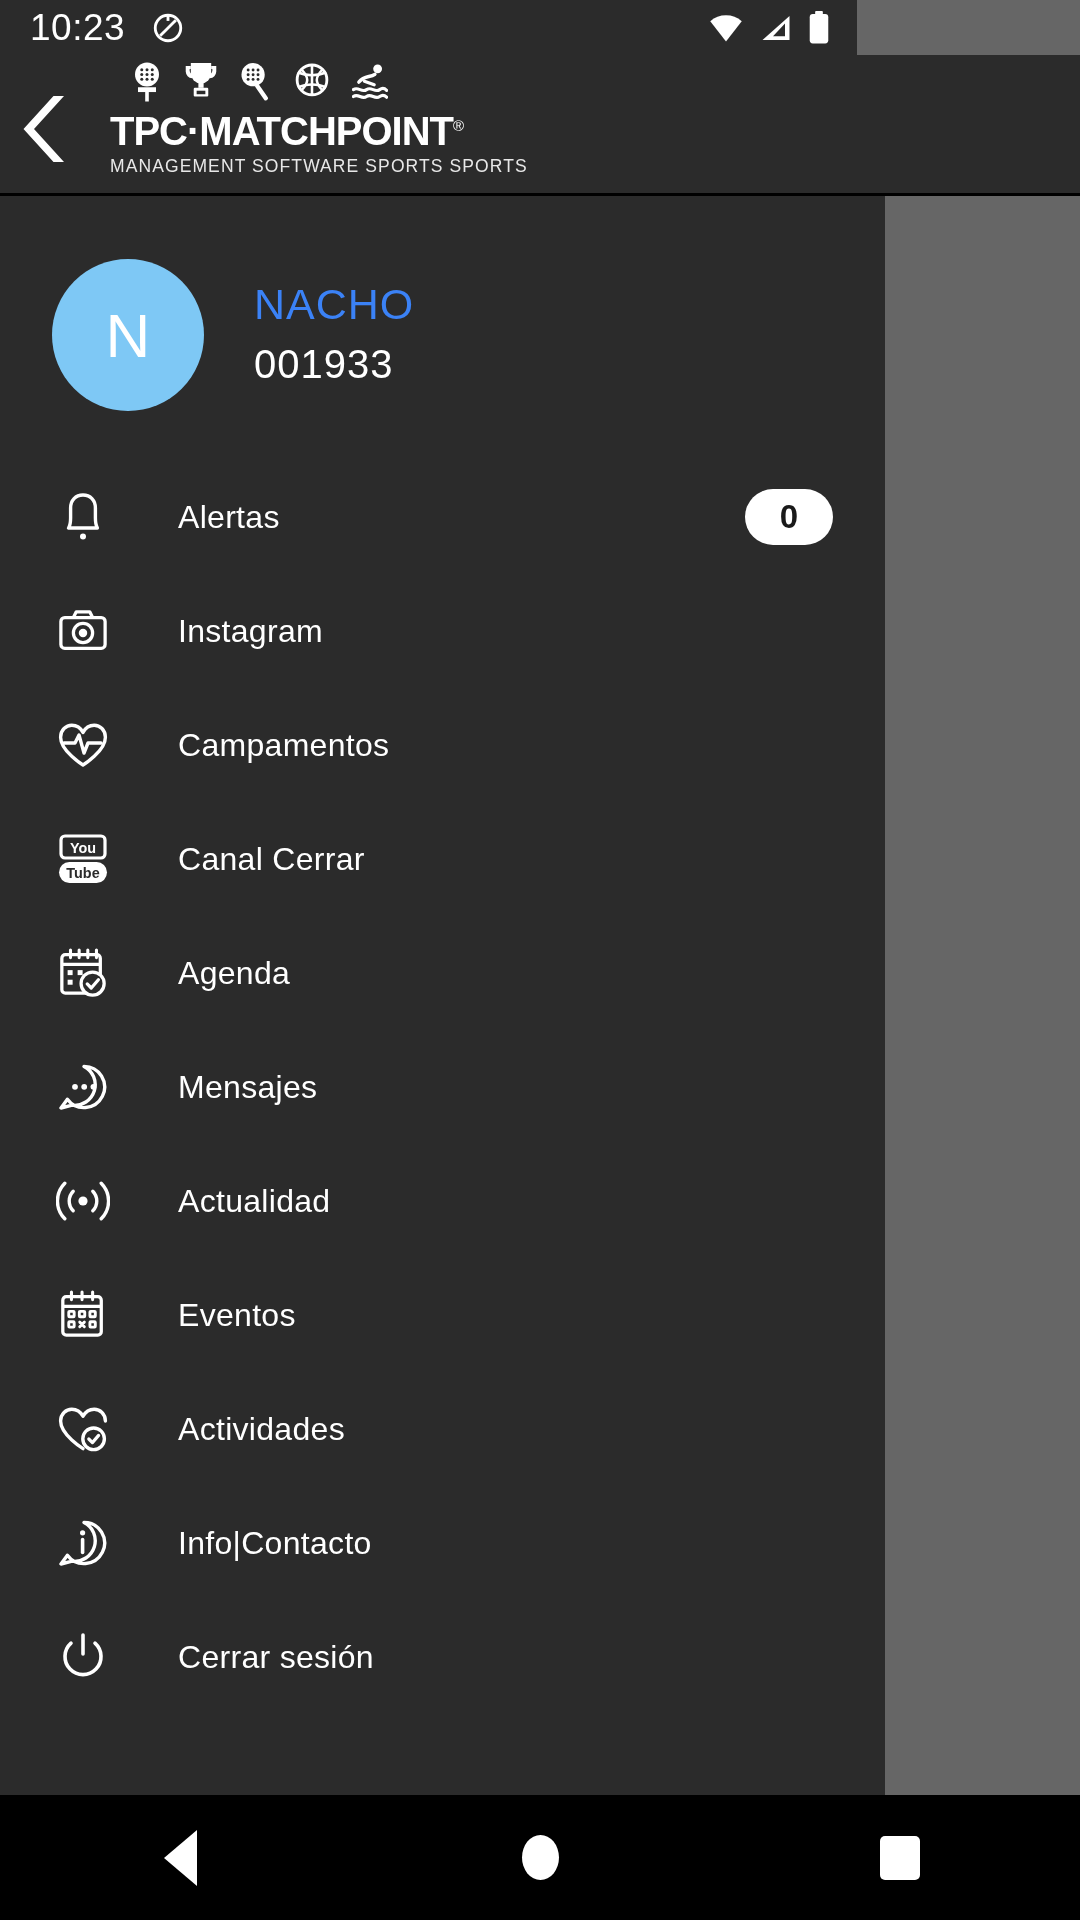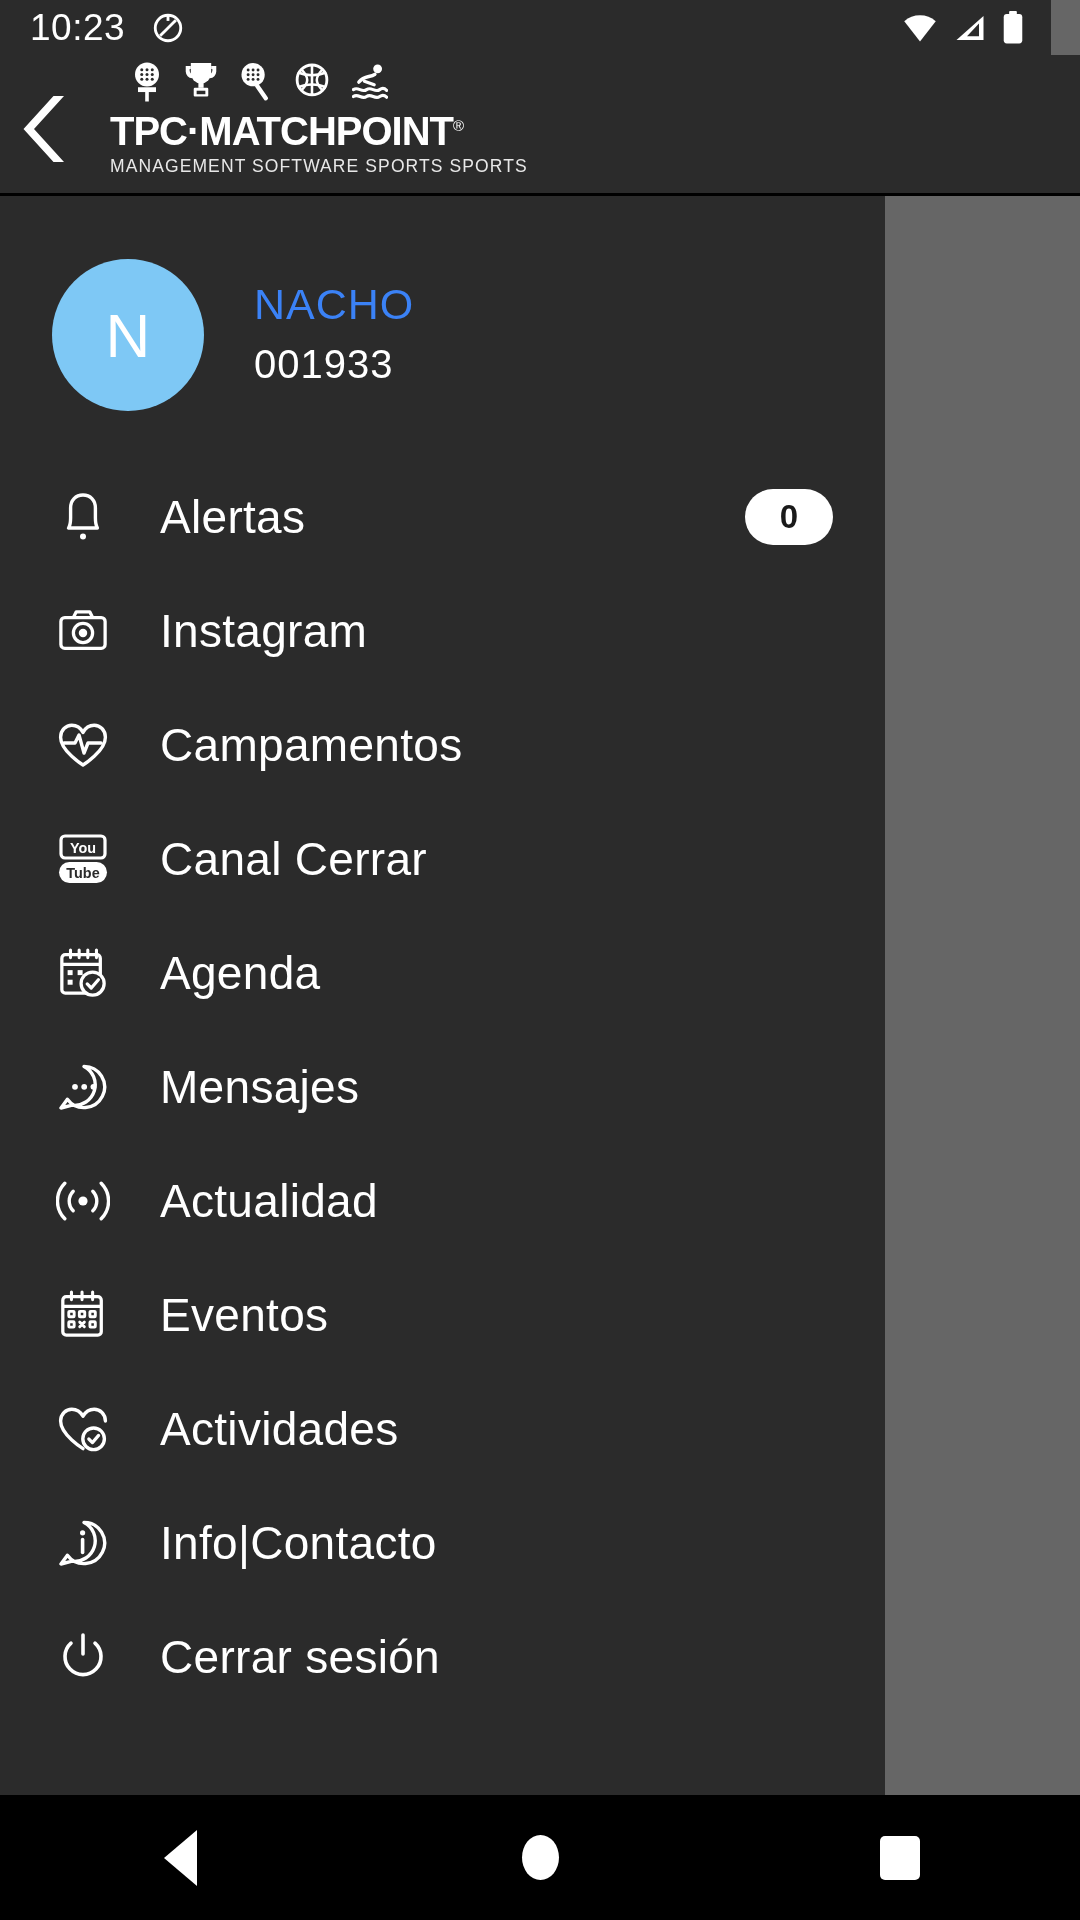--- a/index.html
+++ b/index.html
@@ -6,21 +6,21 @@
   html, body {
     width:1080px; height:1920px;
     background:#000;
     font-family:"Liberation Sans", sans-serif;
     overflow:hidden;
   }
   #screen { position:relative; width:1080px; height:1920px; background:#666666; }
 
   
   .statusbar {
-    position:absolute; top:0; left:0; width:1051px; height:55px;
+    position:absolute; top:0; left:0; width:857px; height:55px;
     background:#2b2b2b; display:flex; align-items:center;
     padding:0 26px 0 30px;
   }
   .status-time { color:#fff; font-size:37px; letter-spacing:.5px; }
   .status-left-icons { display:flex; align-items:center; margin-left:26px; }
   .status-right { margin-left:auto; display:flex; align-items:center; gap:12px; }
 
   
   .appbar {
     position:absolute; top:55px; left:0; width:1080px; height:138px;
@@ -69,21 +69,21 @@
 
   
   .menu { padding-top:24px; }
   .menu-item {
     display:flex; align-items:center; height:114px; padding:0 52px 0 52px;
   }
   .menu-icon {
     width:62px; flex:0 0 62px; display:flex; align-items:flex-end; justify-content:center;
   }
   .menu-label {
-    color:#fff; font-size:46px; margin-left:46px; white-space:nowrap; letter-spacing:.3px;
+    color:#fff; font-size:32px; margin-left:64px; white-space:nowrap; letter-spacing:.3px;
   }
   .badge {
     margin-left:auto; background:#ffffff; color:#1a1a1a;
     min-width:88px; height:56px; border-radius:28px;
     display:flex; align-items:center; justify-content:center;
     font-size:33px; font-weight:bold; padding:0 20px;
   }
 
   
   .navbar {

